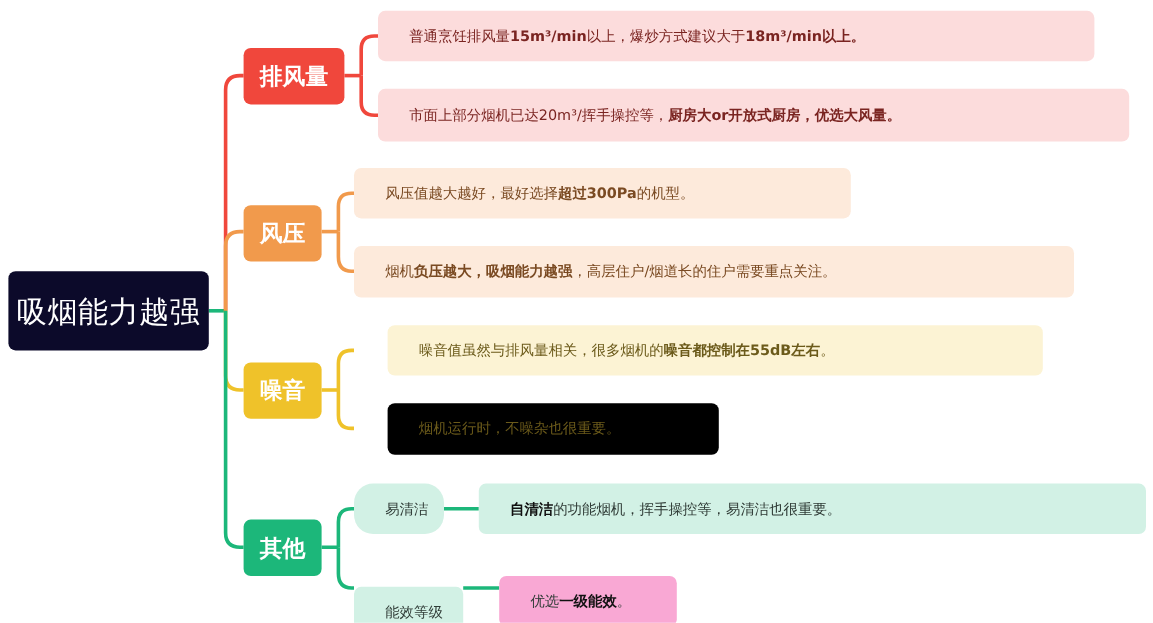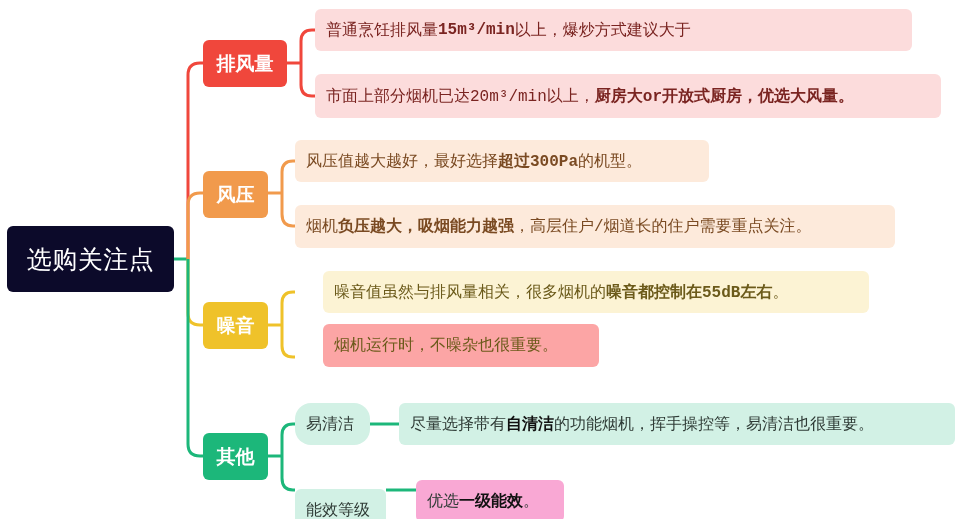--- a/index.html
+++ b/index.html
@@ -4,22 +4,22 @@
 <style>
   html, body { margin: 0; padding: 0; background: #ffffff; }
   body { width: 961px; height: 519px; position: relative; overflow: hidden;
          font-family: "DejaVu Sans", "Liberation Sans", sans-serif; }
   .abs { position: absolute; box-sizing: border-box; }
   .root { left: 7px; top: 226px; width: 167px; height: 66px; background: #0c0a2a;
           border-radius: 6px; color: #ffffff; font-size: 25px; display: flex;
           align-items: center; justify-content: center; letter-spacing: 0.5px; }
   .topic { border-radius: 6px; color: #ffffff; font-size: 19px; font-weight: bold;
            display: flex; align-items: center; justify-content: center; }
-  .leaf { border-radius: 6px; font-size: 16px; display: flex; align-items: center;
-          padding: 0 11px; white-space: nowrap; font-family: Liberation Mono, monospace; }
+  .leaf { border-radius: 6px; font-size: 12px; display: flex; align-items: center;
+          padding: 0 26px; white-space: nowrap; }
   .leaf b { font-weight: bold; }
   svg.lines { position: absolute; left: 0; top: 0; }
   .c-red { color: #7a2421; }
   .c-orange { color: #7a4a22; }
   .c-yellow { color: #6b5a1a; margin-left: 28px; }
   .c-green { color: #2f3b36; }
 </style>
 </head>
 <body>
 
@@ -44,33 +44,34 @@
   <path d="M282 325 V346 Q282 357 293 357 H295" stroke="#efc22a" stroke-width="3" fill="none"></path>
 
   <path d="M268 456 H282" stroke="#1cb77a" stroke-width="3" fill="none"></path>
   <path d="M282 456 V435 Q282 424 293 424 H295" stroke="#1cb77a" stroke-width="3" fill="none"></path>
   <path d="M282 456 V478 Q282 490 293 490 H295" stroke="#1cb77a" stroke-width="3" fill="none"></path>
   <path d="M370 424 H399" stroke="#1cb77a" stroke-width="3" fill="none"></path>
   <path d="M386 490 H416" stroke="#1cb77a" stroke-width="3" fill="none"></path>
 </svg>
 
 <div class="abs root">
-  <span>选购关注点</span>
+  <span>吸烟能力越强</span>
 </div>
 
 <div class="abs topic" style="left:203px;top:40px;width:84px;height:47px;background:#f0473c;text-align:center;">
   <span>排风量</span>
 </div>
 <div class="abs leaf c-red" style="left:315px;top:9px;width:597px;height:42px;background:#fcdcdc;">
   <span>普通烹饪排风量</span>
     <b>15m³/min</b>
     <span>以上，爆炒方式建议大于</span>
+    <b>18m³/min以上。</b>
 </div>
 <div class="abs leaf c-red" style="left:315px;top:74px;width:626px;height:44px;background:#fcdcdc;">
-  <span>市面上部分烟机已达20m³/min以上，</span>
+  <span>市面上部分烟机已达20m³/挥手操控等，</span>
     <b>厨房大or开放式厨房，优选大风量。</b>
 </div>
 
 <div class="abs topic" style="left:203px;top:171px;width:65px;height:47px;background:#f19a4c;">
   <span>风压</span>
 </div>
 <div class="abs leaf c-orange" style="left:295px;top:140px;width:414px;height:42px;background:#fdeadb;text-align:center;">
   <span>风压值越大越好，最好选择</span>
     <b>超过300Pa</b>
     <span>的机型。</span>
@@ -82,32 +83,31 @@
 </div>
 
 <div class="abs topic" style="left:203px;top:302px;width:65px;height:47px;background:#efc22a;">
   <span>噪音</span>
 </div>
 <div class="abs leaf c-yellow" style="left:295px;top:271px;width:546px;height:42px;background:#fcf3d4;">
   <span>噪音值虽然与排风量相关，很多烟机的</span>
     <b>噪音都控制在55dB左右</b>
     <span>。</span>
 </div>
-<div class="abs leaf c-yellow" style="left:295px;top:324px;width:276px;height:43px;background:#fca5a5;text-align:center;">
+<div class="abs leaf c-yellow" style="left:295px;top:336px;width:276px;height:43px;background:#000000;text-align:center;">
   <span>烟机运行时，不噪杂也很重要。</span>
 </div>
 
 <div class="abs topic" style="left:203px;top:433px;width:65px;height:47px;background:#1cb77a;">
   <span>其他</span>
 </div>
 <div class="abs leaf c-green" style="left:295px;top:403px;width:75px;height:42px;background:#d2f1e5;border-radius:16px;">
   <span>易清洁</span>
 </div>
 <div class="abs leaf c-green" style="left:399px;top:403px;width:556px;height:42px;background:#d2f1e5;">
-  <span>尽量选择带有</span>
     <b style="color:#111;">自清洁</b>
     <span>的功能烟机，挥手操控等，易清洁也很重要。</span>
 </div>
 <div class="abs leaf c-green" style="left:295px;top:469px;width:91px;height:42px;background:#d2f1e5;margin-top:20px;">
   <span>能效等级</span>
 </div>
 <div class="abs leaf c-green" style="left:416px;top:480px;width:148px;height:42px;background:#f9a8d4;">
   <span>优选</span>
     <b style="color:#111;">一级能效</b>
     <span>。</span>

